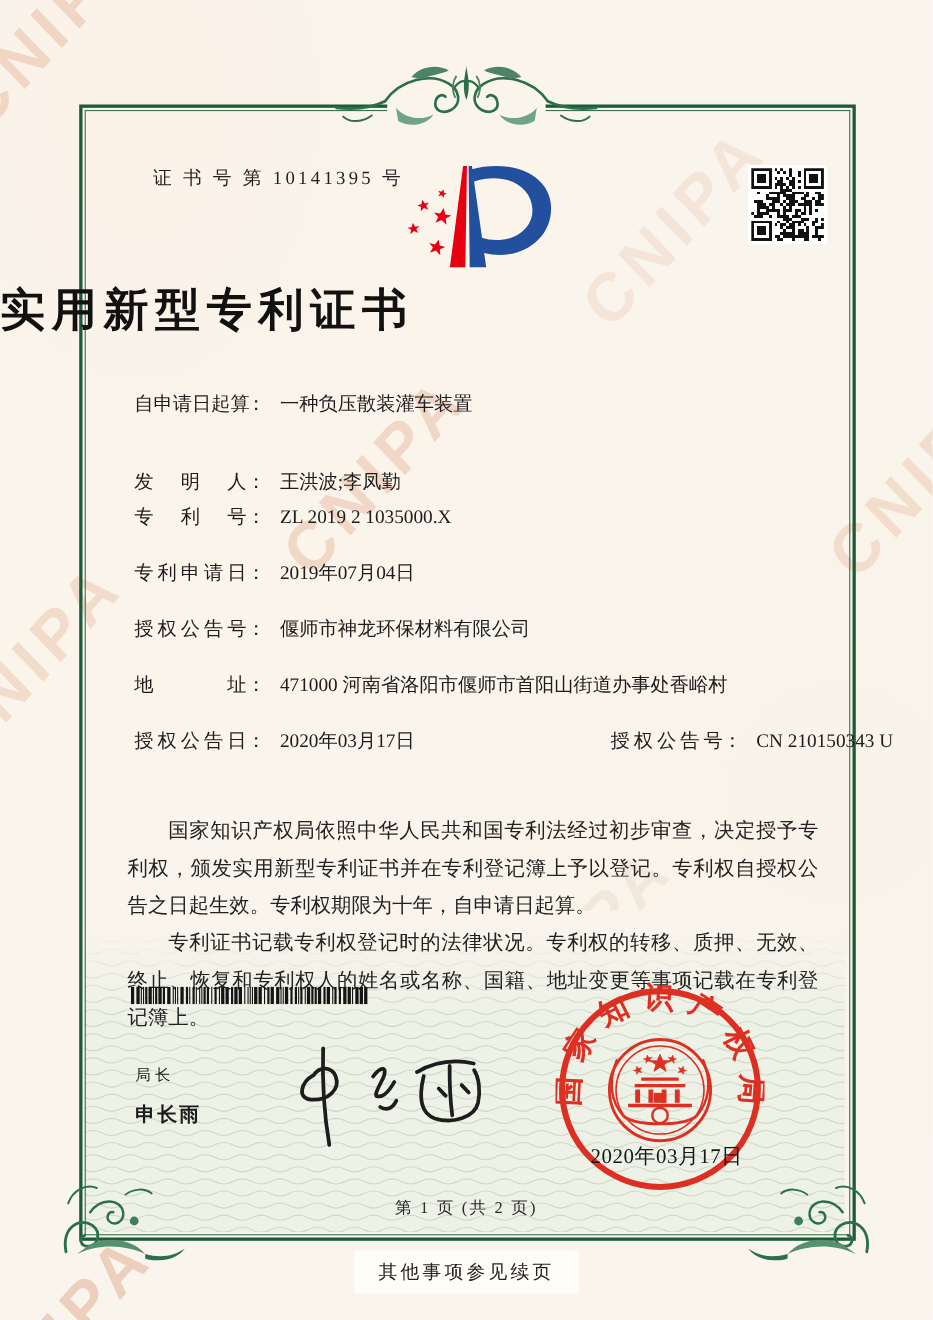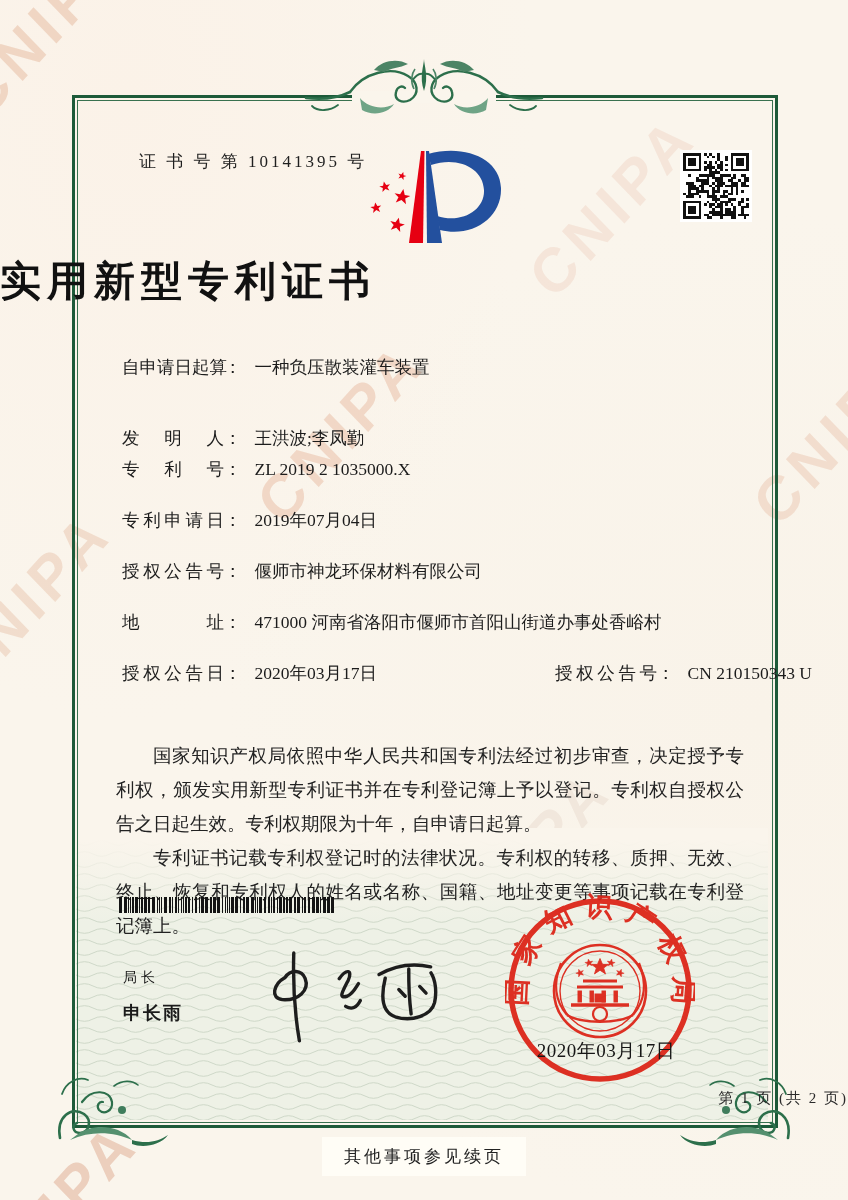--- a/index.html
+++ b/index.html
@@ -40,21 +40,21 @@
          font-size:18.5px;line-height:34px;text-align:justify;}
   #paras p{margin:0;text-indent:2em;}
   
   #barcode{position:absolute;left:119px;top:897px;}
   #issuer-title{position:absolute;left:123px;top:969px;font-size:14px;letter-spacing:4px;color:#1b1b1b;}
   #issuer-name{position:absolute;left:123px;top:1001px;font-size:18px;letter-spacing:2px;color:#1b1b1b;font-weight:bold;}
   #sig{position:absolute;left:252px;top:944px;}
   #seal{position:absolute;left:505px;top:893px;opacity:.94;}
   #seal-date{position:absolute;left:526px;top:1038px;width:160px;text-align:center;
              font-size:19px;color:#161616;letter-spacing:.5px;}
-  #page-info{position:absolute;left:0;top:1089px;width:848px;text-align:right;
+  #page-info{position:absolute;left:0;top:1089px;width:848px;text-align:center;
              font-size:15px;letter-spacing:2px;color:#2a2a2a;}
   #note{position:absolute;left:424px;top:1137px;transform:translateX(-50%);
         background:#fffdf6;padding:8px 22px;font-size:17px;letter-spacing:3px;color:#222;}
 </style>
 </head>
 <body>
 
 <div id="page">
 
   <div id="wm-layer">

